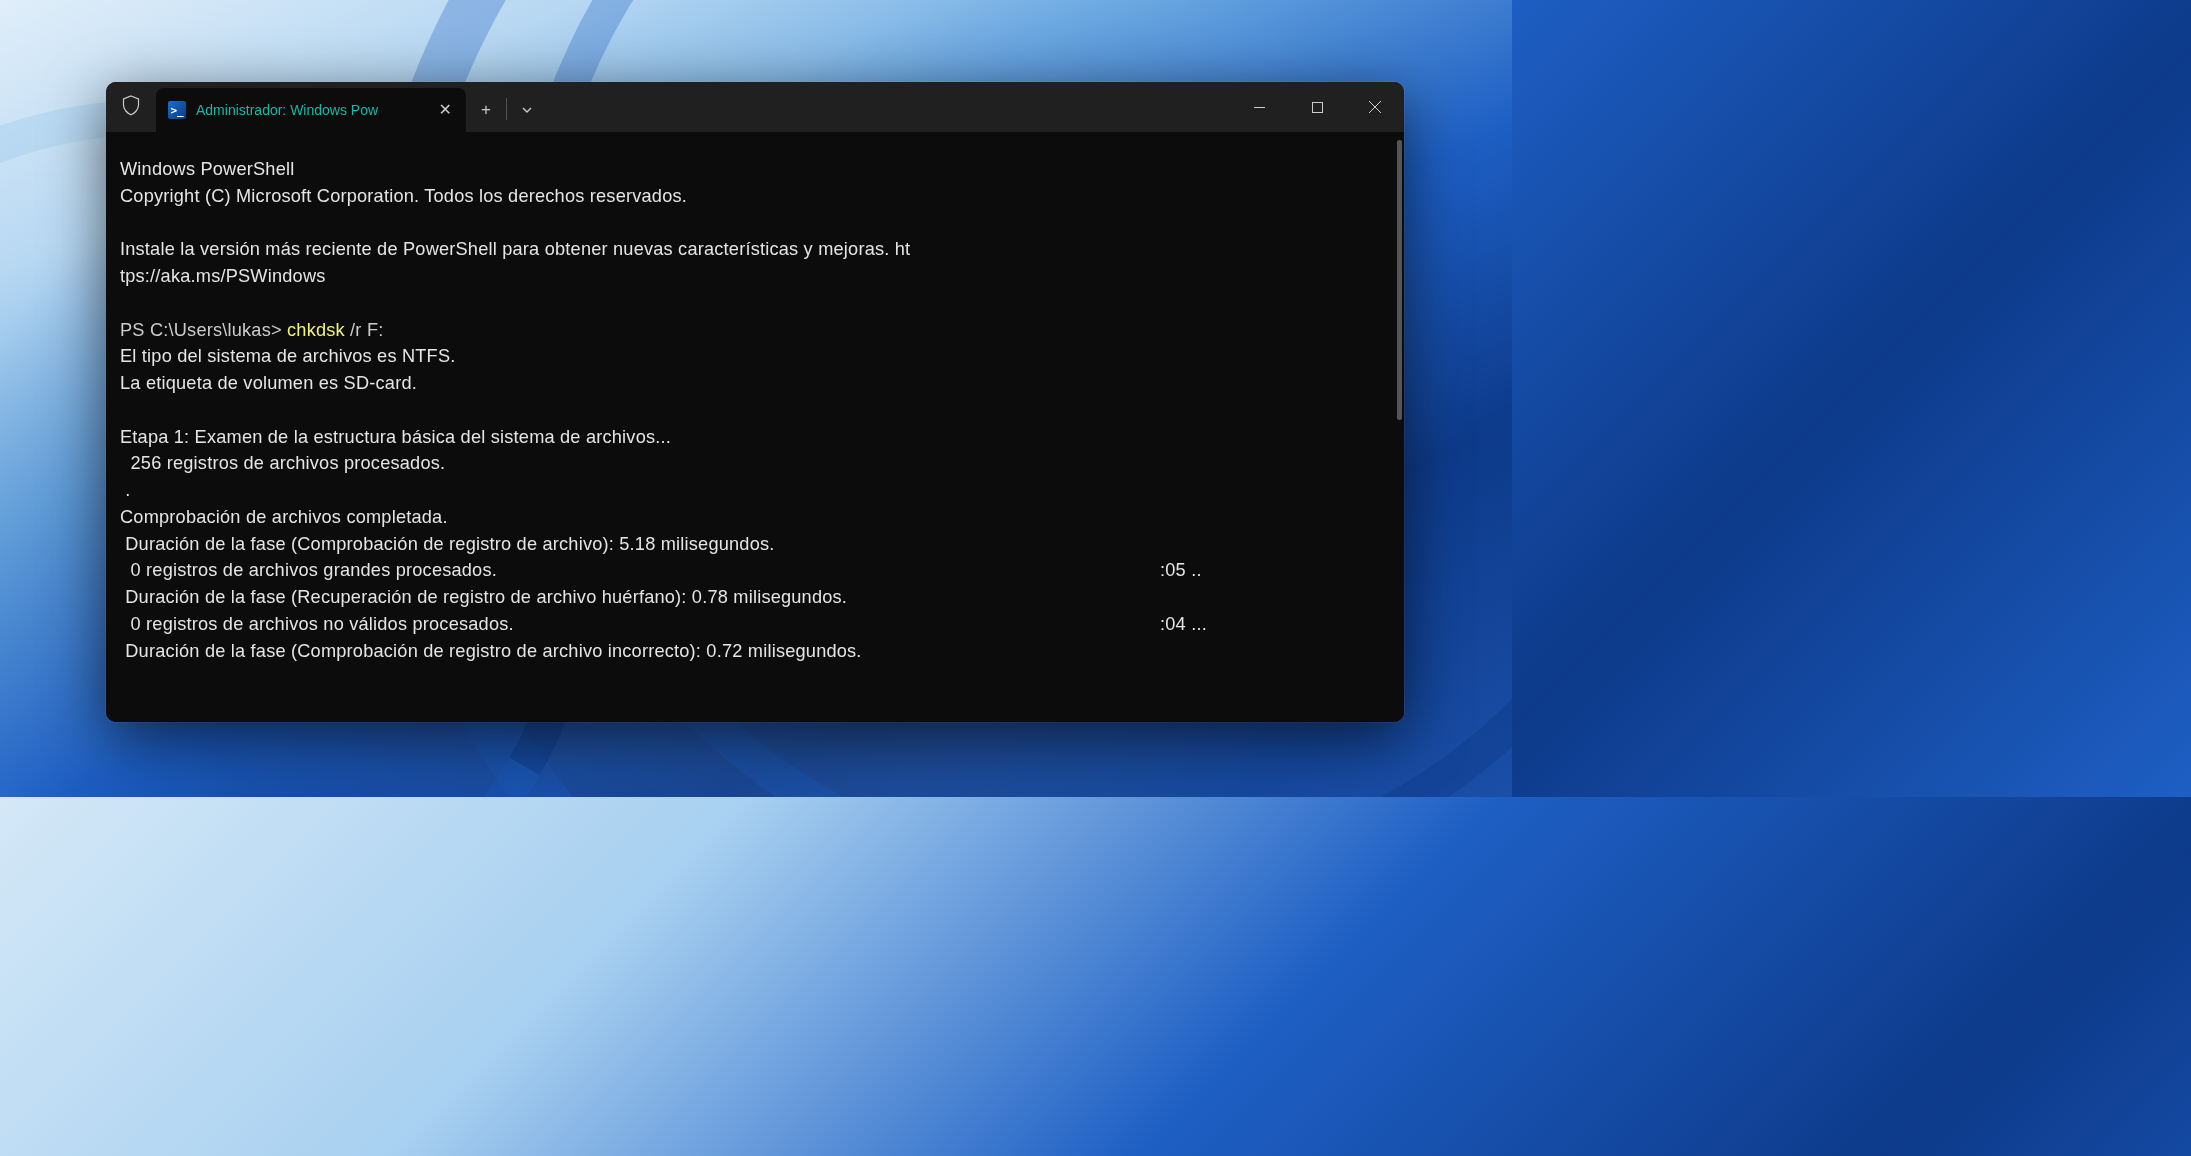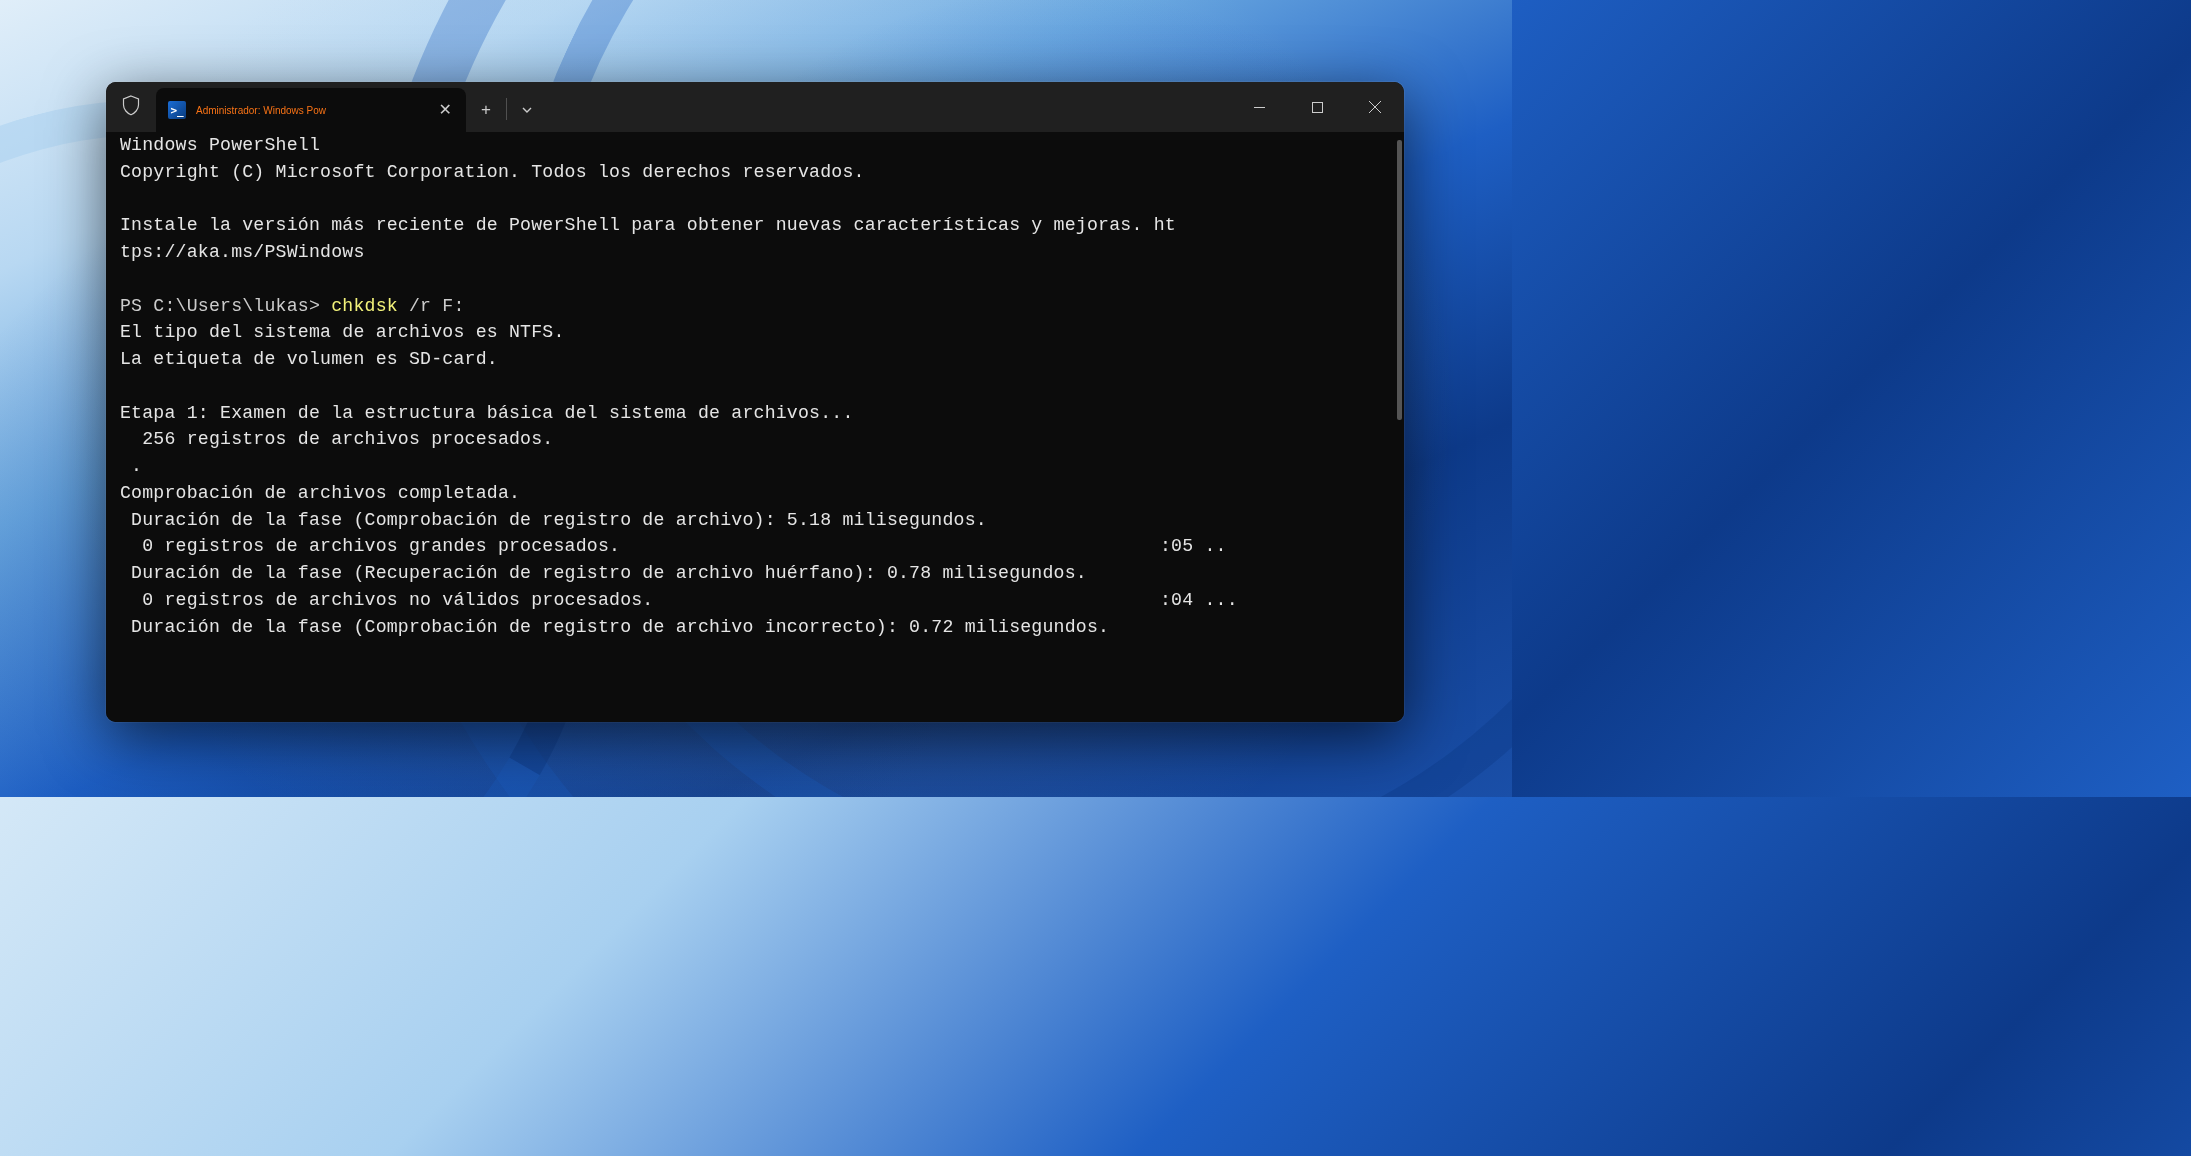--- a/index.html
+++ b/index.html
@@ -77,22 +77,22 @@
       border-radius: 2px;
       display: flex;
       align-items: center;
       justify-content: center;
       color: white;
       font-size: 11px;
       font-weight: bold;
       font-family: Consolas, monospace;
     }
     .tab-title {
-      color: #f97316;
-      font-size: 10px;
+      color: #14b8a6;
+      font-size: 14px;
       white-space: nowrap;
       overflow: hidden;
       text-overflow: ellipsis;
       max-width: 220px;
     }
     .tab-close {
       color: #cccccc;
       font-size: 16px;
       cursor: pointer;
       line-height: 1;
@@ -127,22 +127,22 @@
       justify-content: center;
       color: #cccccc;
       cursor: pointer;
     }
     .win-btn svg { width: 11px; height: 11px; }
     .win-btn.close svg { width: 12px; height: 12px; }
 
     .terminal-body {
       flex: 1;
       background: #0c0c0c;
-      padding: 0 14px;
-      font-family: Liberation Mono, monospace;
+      padding: 24px 14px;
+      font-family: Liberation Sans, sans-serif;
       font-size: 18.2px;
       line-height: 1.47;
       color: #cccccc;
       overflow: hidden;
       position: relative;
       white-space: pre;
       letter-spacing: 0.2px;
     }
     .scrollbar {
       position: absolute;

